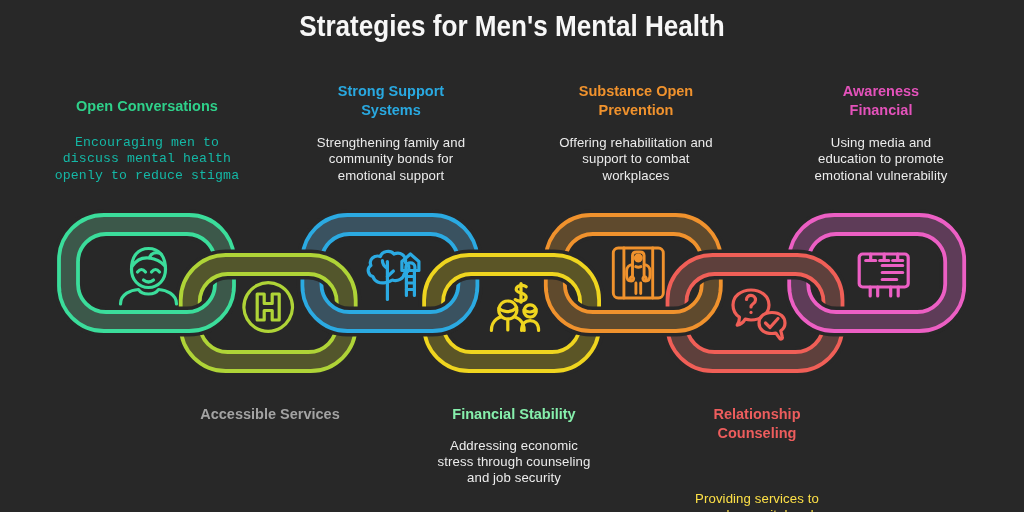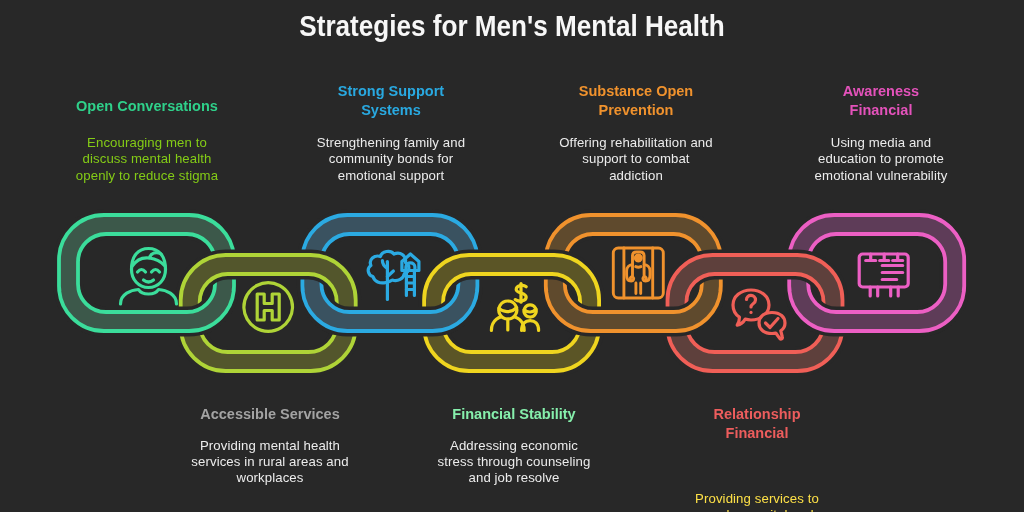--- a/index.html
+++ b/index.html
@@ -123,64 +123,61 @@
         <path d="M -13.5,12.5 V 21.5 M -6,12.5 V 21.5 M 7,12.5 V 21.5 M 14.5,12.5 V 21.5"></path>
       </g>
     </svg>
 
   <div class="page-title" style="color: rgb(247, 247, 247);">Strategies for Men's Mental Health</div>
 
   <div class="tblock top" style="left:37px;top:80px;">
     <div class="hwrap">
         <div class="hd" style="color: rgb(47, 208, 138); margin-top: 12px;">Open Conversations</div>
       </div>
-    <div class="ds" style="color: #84cc16;">Encouraging men to
+    <div class="ds" style="color: #14b8a6; font-family: Liberation Mono, monospace;">Encouraging men to
 discuss mental health
 openly to reduce stigma</div>
   </div>
   <div class="tblock top" style="left:281px;top:80px;">
     <div class="hwrap">
         <div class="hd" style="color: rgb(41, 169, 225);">Strong Support
 Systems</div>
       </div>
     <div class="ds" style="color: rgb(236, 236, 236);">Strengthening family and
 community bonds for
 emotional support</div>
   </div>
   <div class="tblock top" style="left:526px;top:80px;">
     <div class="hwrap">
         <div class="hd" style="color: rgb(240, 146, 45);">Substance Open
 Prevention</div>
       </div>
     <div class="ds" style="color: rgb(236, 236, 236);">Offering rehabilitation and
 support to combat
-addiction</div>
+workplaces</div>
   </div>
   <div class="tblock top" style="left:771px;top:80px;">
     <div class="hwrap">
         <div class="hd" style="color: rgb(228, 82, 187);">Awareness
 Financial</div>
       </div>
     <div class="ds" style="color: rgb(236, 236, 236);">Using media and
 education to promote
 emotional vulnerability</div>
   </div>
 
   <div class="tblock bottom" style="left:160px;top:405px;">
     <div class="hd" style="color: #a3a3a3;">Accessible Services</div>
-    <div class="ds" style="color: rgb(236, 236, 236);">Providing mental health
-services in rural areas and
-workplaces</div>
   </div>
   <div class="tblock bottom" style="left:404px;top:405px;">
     <div class="hd" style="color: #86efac;">Financial Stability</div>
     <div class="ds" style="color: rgb(236, 236, 236);">Addressing economic
 stress through counseling
-and job resolve</div>
+and job security</div>
   </div>
   <div class="tblock bottom" style="left:647px;top:405px;">
     <div class="hd" style="color: rgb(237, 93, 93);">Relationship
-Financial</div>
+Counseling</div>
     <div class="ds" style="color: #fde047; margin-top: 48px;">Providing services to
 resolve marital and
 relationship conflicts</div>
   </div>
 </div>
 
 </body></html>

